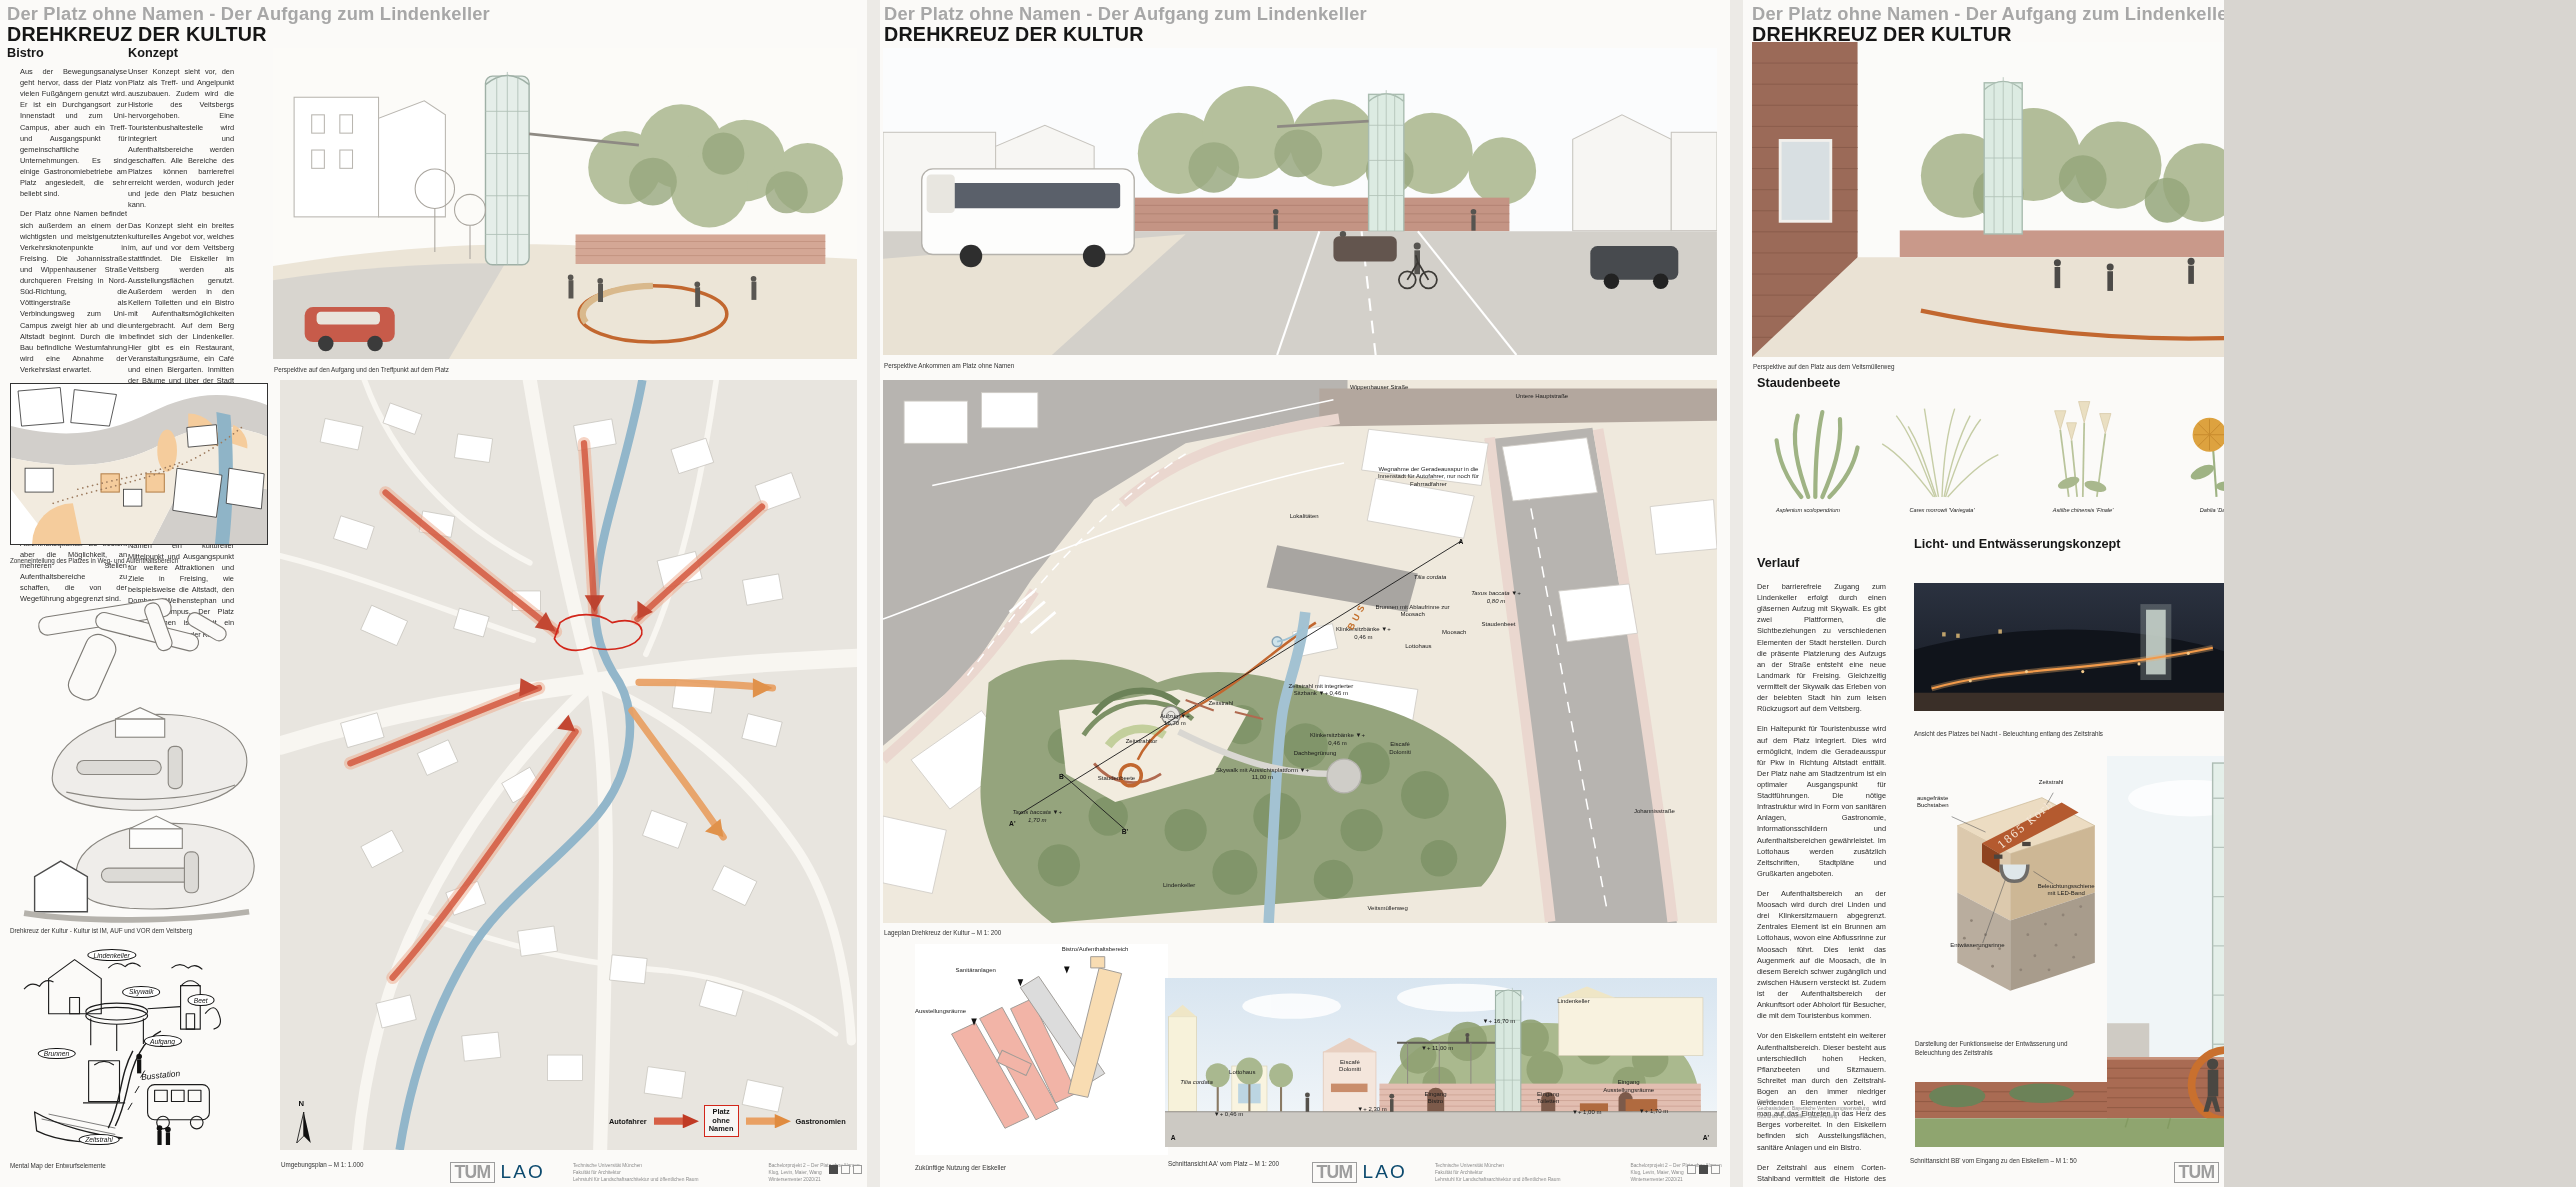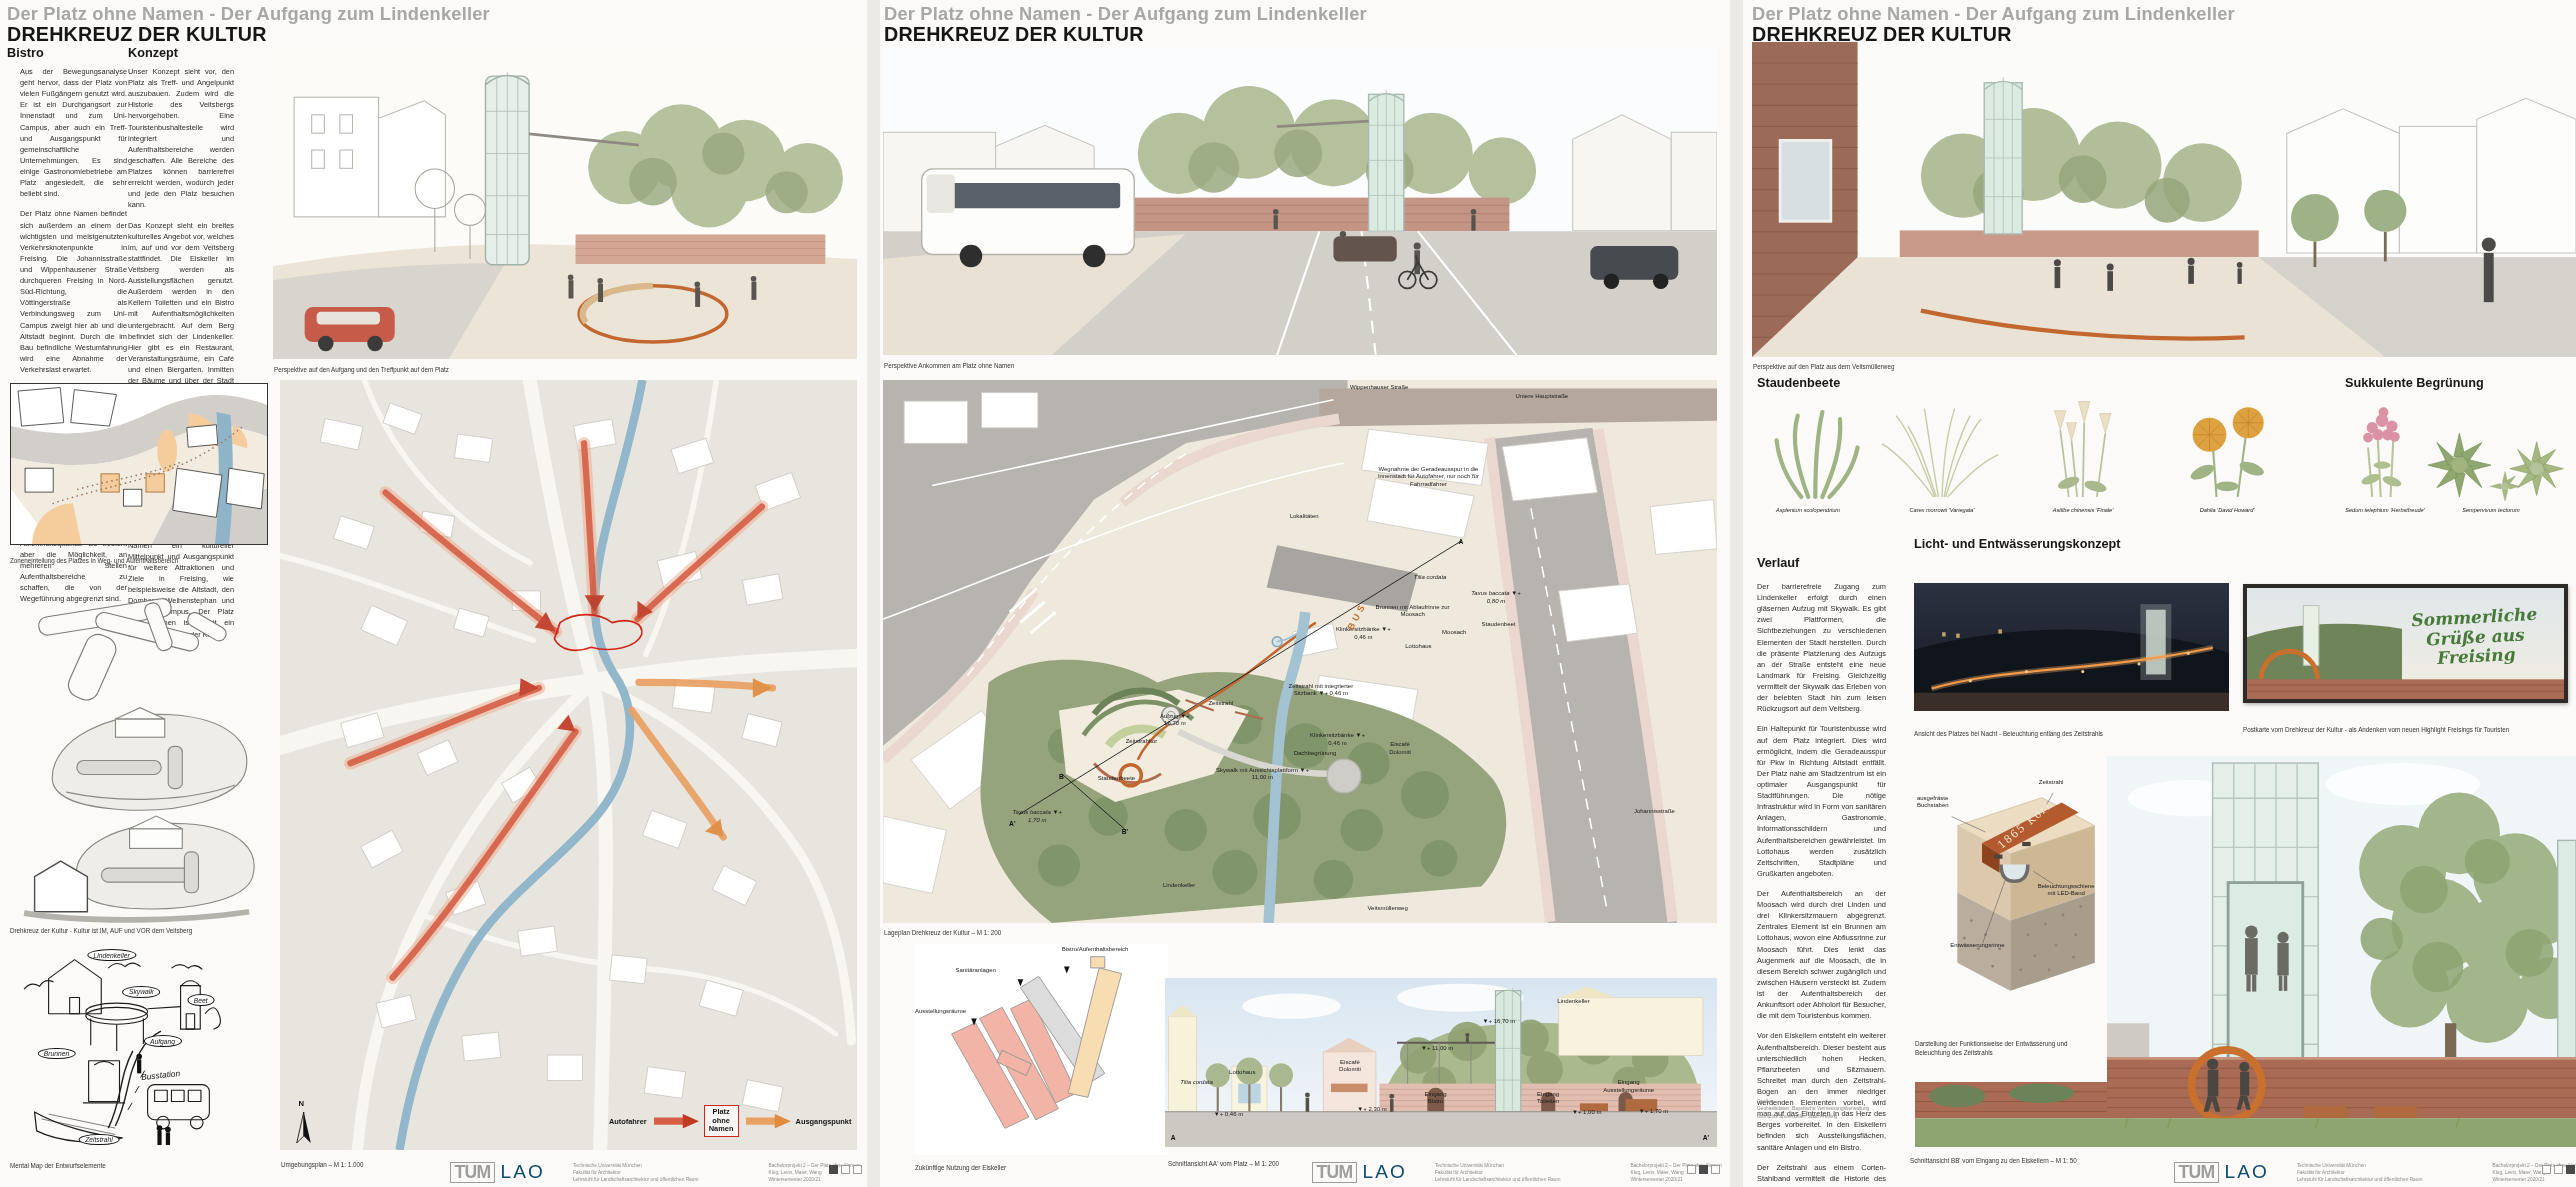--- a/index.html
+++ b/index.html
@@ -1,17 +1,17 @@
 <!DOCTYPE html>
 <html style="font-size:11.3px"><head>
 <meta charset="utf-8">
 <style>
   html,body{margin:0;padding:0}
   body{width:2576px;height:1187px;background:#d8d5d0;font-family:"Liberation Sans","DejaVu Sans",sans-serif}
-  .board{position:relative;width:2576px;height:1187px;background:#fbfaf8;overflow:hidden}
+  .board{position:relative;width:2224px;height:1187px;background:#fbfaf8;overflow:hidden}
   .gutter{position:absolute;top:0;bottom:0;width:12.7px;background:#eceae6}
   .abs{position:absolute}
   .title1{font-size:18.3px;font-weight:bold;color:#a7a7a7;letter-spacing:0.2px;line-height:1.08;white-space:nowrap}
   .title2{font-size:19.7px;font-weight:bold;color:#161616;letter-spacing:0.2px;line-height:1.05;white-space:nowrap}
   .colhead{font-size:12.7px;font-weight:bold;color:#171717}
   .body-col{font-size:7.4px;line-height:1.5;color:#2b2b2b;text-align:justify}
   .body-col p{margin:0 0 9.1px 0}
   .caption{position:absolute;font-size:6.3px;color:#333;white-space:nowrap}
   .fig{position:absolute;overflow:hidden}
   .fig svg{display:block;width:100%;height:100%}
@@ -339,21 +339,21 @@
       <span>Autofahrer</span>
       <svg width="37" height="11.3" viewBox="0 0 52 16">
           <line x1="2" y1="8" x2="38" y2="8" stroke="#d65f45" stroke-width="8"></line>
           <polygon points="52,8 34,0 34,16" fill="#c03a24"></polygon>
         </svg>
       <span class="legend-box">Platz ohne Namen</span>
       <svg width="37" height="11.3" viewBox="0 0 52 16">
           <line x1="2" y1="8" x2="38" y2="8" stroke="#e9a063" stroke-width="8"></line>
           <polygon points="52,8 34,0 34,16" fill="#e08b3f"></polygon>
         </svg>
-      <span>Ausgangspunkt</span>
+      <span>Gastronomien</span>
     </div>
   </div>
   <div class="caption" style="left:281px;top:1161px">Umgebungsplan – M 1: 1.000</div>
 
   <div class="abs title1" style="left:884px;top:4.2px">Der Platz ohne Namen - Der Aufgang zum Lindenkeller</div>
   <div class="abs title2" style="left:884px;top:24px">DREHKREUZ DER KULTUR</div>
 
   <div class="fig" style="left:883px;top:48px;width:834px;height:307px">
     <svg viewBox="0 0 1185 437" preserveAspectRatio="none">
       <rect width="1185" height="437" fill="#fbfcfd"></rect>

